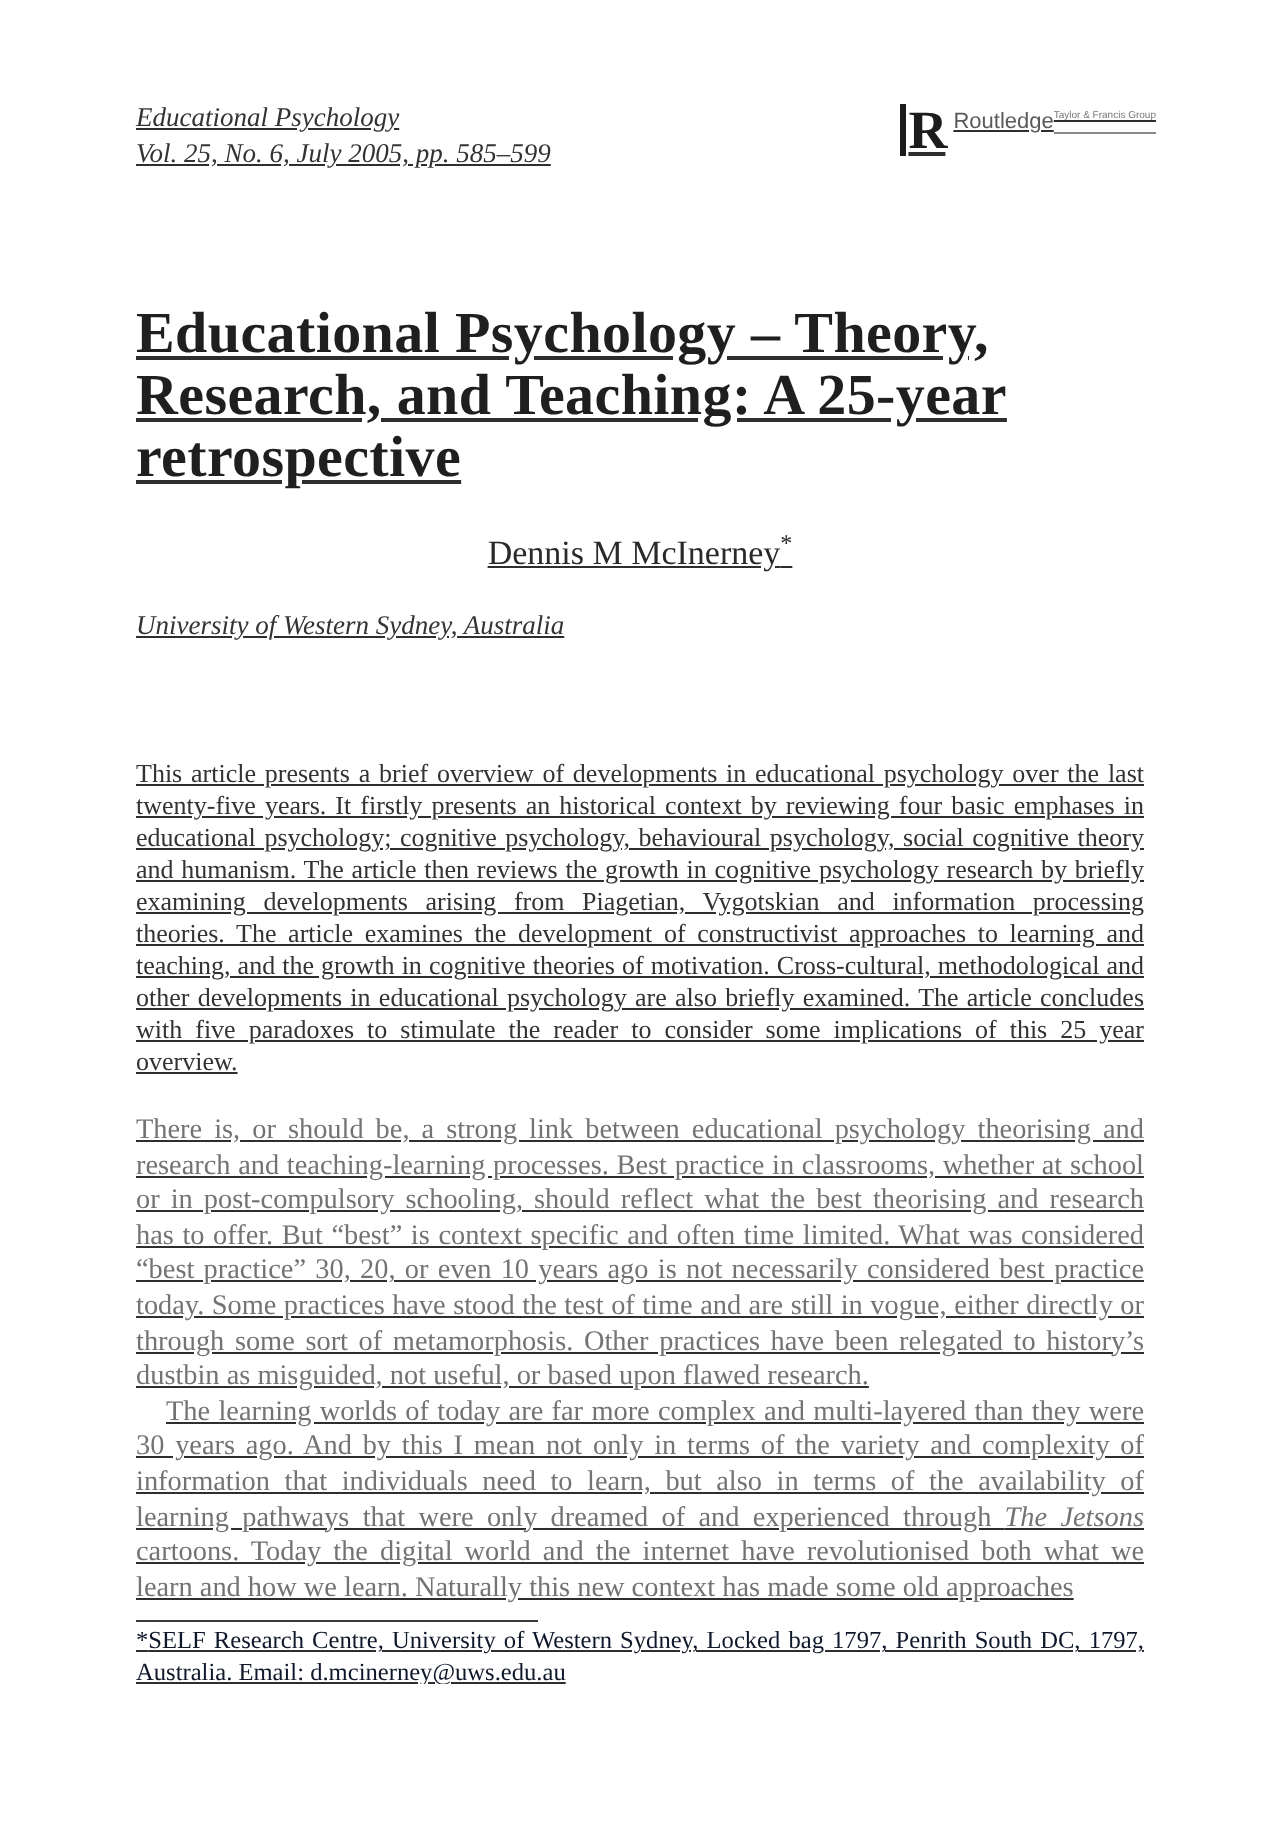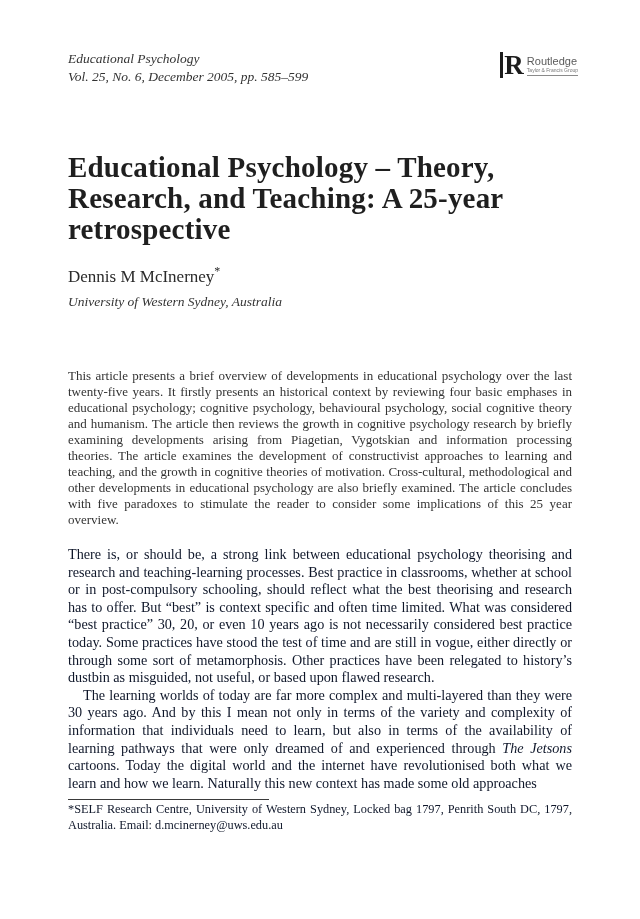--- a/index.html
+++ b/index.html
@@ -7,20 +7,21 @@
   .page {
     position: relative;
     width: 640px;
     height: 842px;
     margin: 0 auto;
     background: #ffffff;
     font-family: "Liberation Serif", "DejaVu Serif", serif;
     color: #2e2e2e;
     padding: 50px 68px 0 68px;
     overflow: hidden;
+    text-decoration: underline;
   }
 
   
   .masthead {
     display: flex;
     justify-content: space-between;
     align-items: flex-start;
   }
   .masthead-left {
     font-style: italic;
@@ -38,21 +39,21 @@
     font-family: "Liberation Serif", serif;
     font-weight: 700;
     font-size: 27px;
     line-height: 26px;
     color: #1c1c1c;
     letter-spacing: -1px;
     border-left: 3px solid #1c1c1c;
     padding-left: 1px;
     margin-right: 4px;
   }
-  .logo-text { display: flex; flex-direction: column; padding-top: 3px; }
+  .logo-text { display: flex; flex-direction: row; padding-top: 3px; }
   .logo-name {
     font-family: "Liberation Sans", sans-serif;
     font-size: 11px;
     line-height: 12px;
     color: #5a5a5a;
   }
   .logo-group {
     font-family: "Liberation Sans", sans-serif;
     font-size: 5px;
     line-height: 7px;
@@ -68,40 +69,40 @@
     width: 478px;
     font-size: 29px;
     line-height: 31px;
     font-weight: 700;
     color: #1f1f1f;
     letter-spacing: 0.2px;
   }
 
   
   .author-block { margin-top: 21px; }
-  .author { font-size: 17px; line-height: 21px; color: #2a2a2a; }
+  .author { font-size: 17px; line-height: 21px; color: #2a2a2a; text-align: center; }
   .author-mark { font-size: 12px; vertical-align: super; line-height: 0; }
-  .affiliation { font-style: italic; font-size: 13.5px; line-height: 17px; margin-top: 6px; color: #333; }
+  .affiliation { font-style: italic; font-size: 13.5px; line-height: 17px; margin-top: 17px; color: #333; }
 
   
   .abstract {
     margin-top: 58px;
     font-size: 13px;
     line-height: 16px;
     text-align: justify;
     color: #333;
   }
 
   
   .body-text { margin-top: 18px; }
   .para {
     font-size: 14.2px;
     line-height: 17.6px;
     text-align: justify;
-    color: #0f172a;
+    color: #737373;
   }
   .para.indent { text-indent: 15px; }
   .para em { font-style: italic; }
 
   
   .footnote-rule {
     width: 201px;
     border-top: 1.2px solid #3a3a3a;
     margin-top: 7px;
   }
@@ -123,21 +124,21 @@
   }
 </style>
 </head>
 <body>
 
 <div class="page">
 
   <header class="masthead">
     <div class="masthead-left">
       <div>Educational Psychology</div>
-      <div>Vol. 25, No. 6, December 2005, pp. 585–599</div>
+      <div>Vol. 25, No. 6, July 2005, pp. 585–599</div>
     </div>
     <div class="logo">
       <span class="logo-glyph">R</span>
       <span class="logo-text">
         <span class="logo-name">Routledge</span>
         <span class="logo-group">Taylor &amp; Francis Group</span>
       </span>
     </div>
   </header>
 

